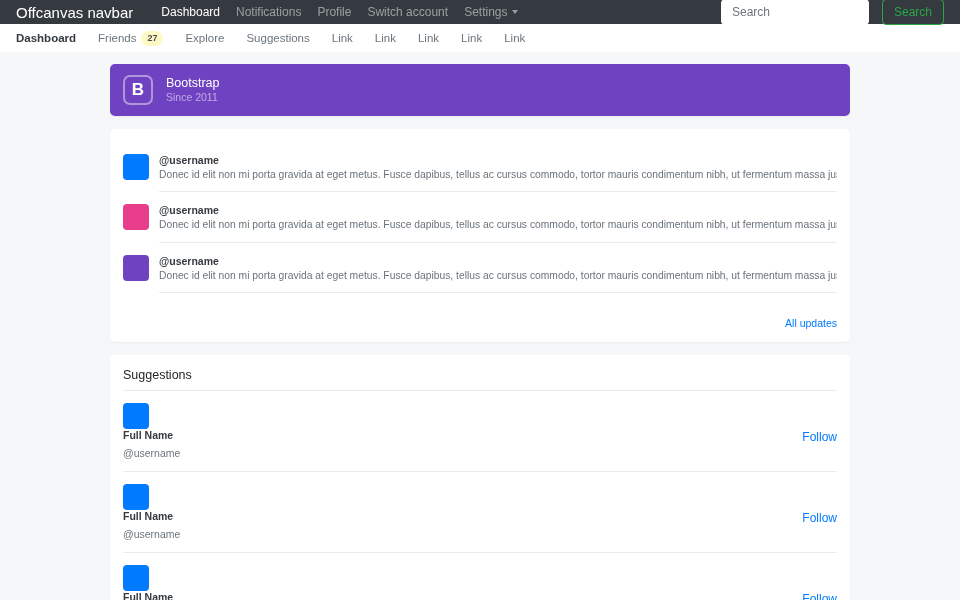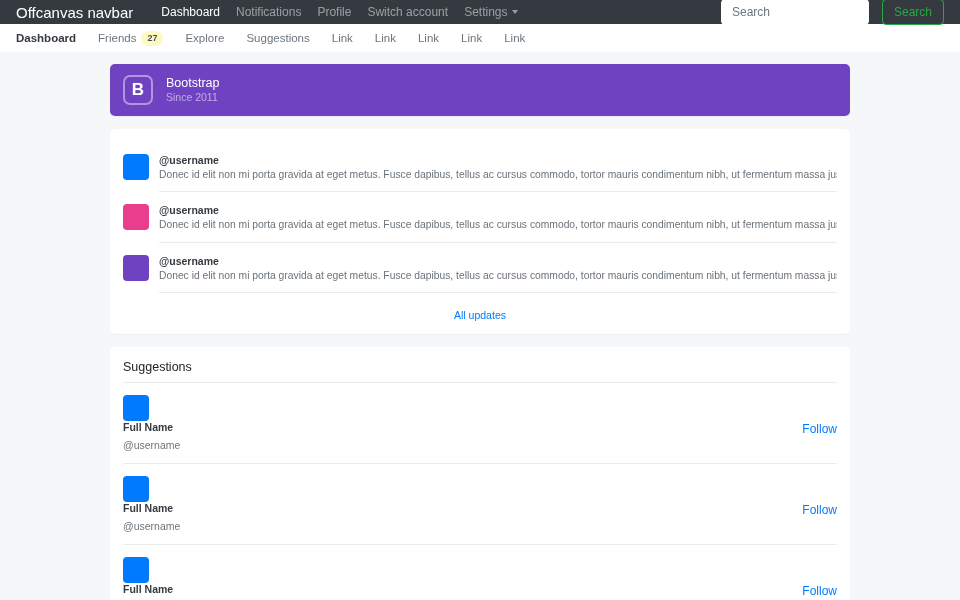--- a/index.html
+++ b/index.html
@@ -166,22 +166,22 @@
   }
   .update-text {
     font-size: 10.3px;
     color: #6a737b;
     line-height: 1.3;
     white-space: nowrap;
     overflow: hidden;
   }
   .card-footer-link {
     display: block;
-    text-align: center;
-    margin-top: 16px;
+    text-align: right;
+    margin-top: 24px;
     font-size: 10.5px;
   }
   .link-blue { color: #007bff; }
 
   
   .sugg-row { display: flex; padding-top: 12px; flex-direction: column; }
   .sugg-content {
     flex: 1;
     display: flex;
     align-items: flex-start;

